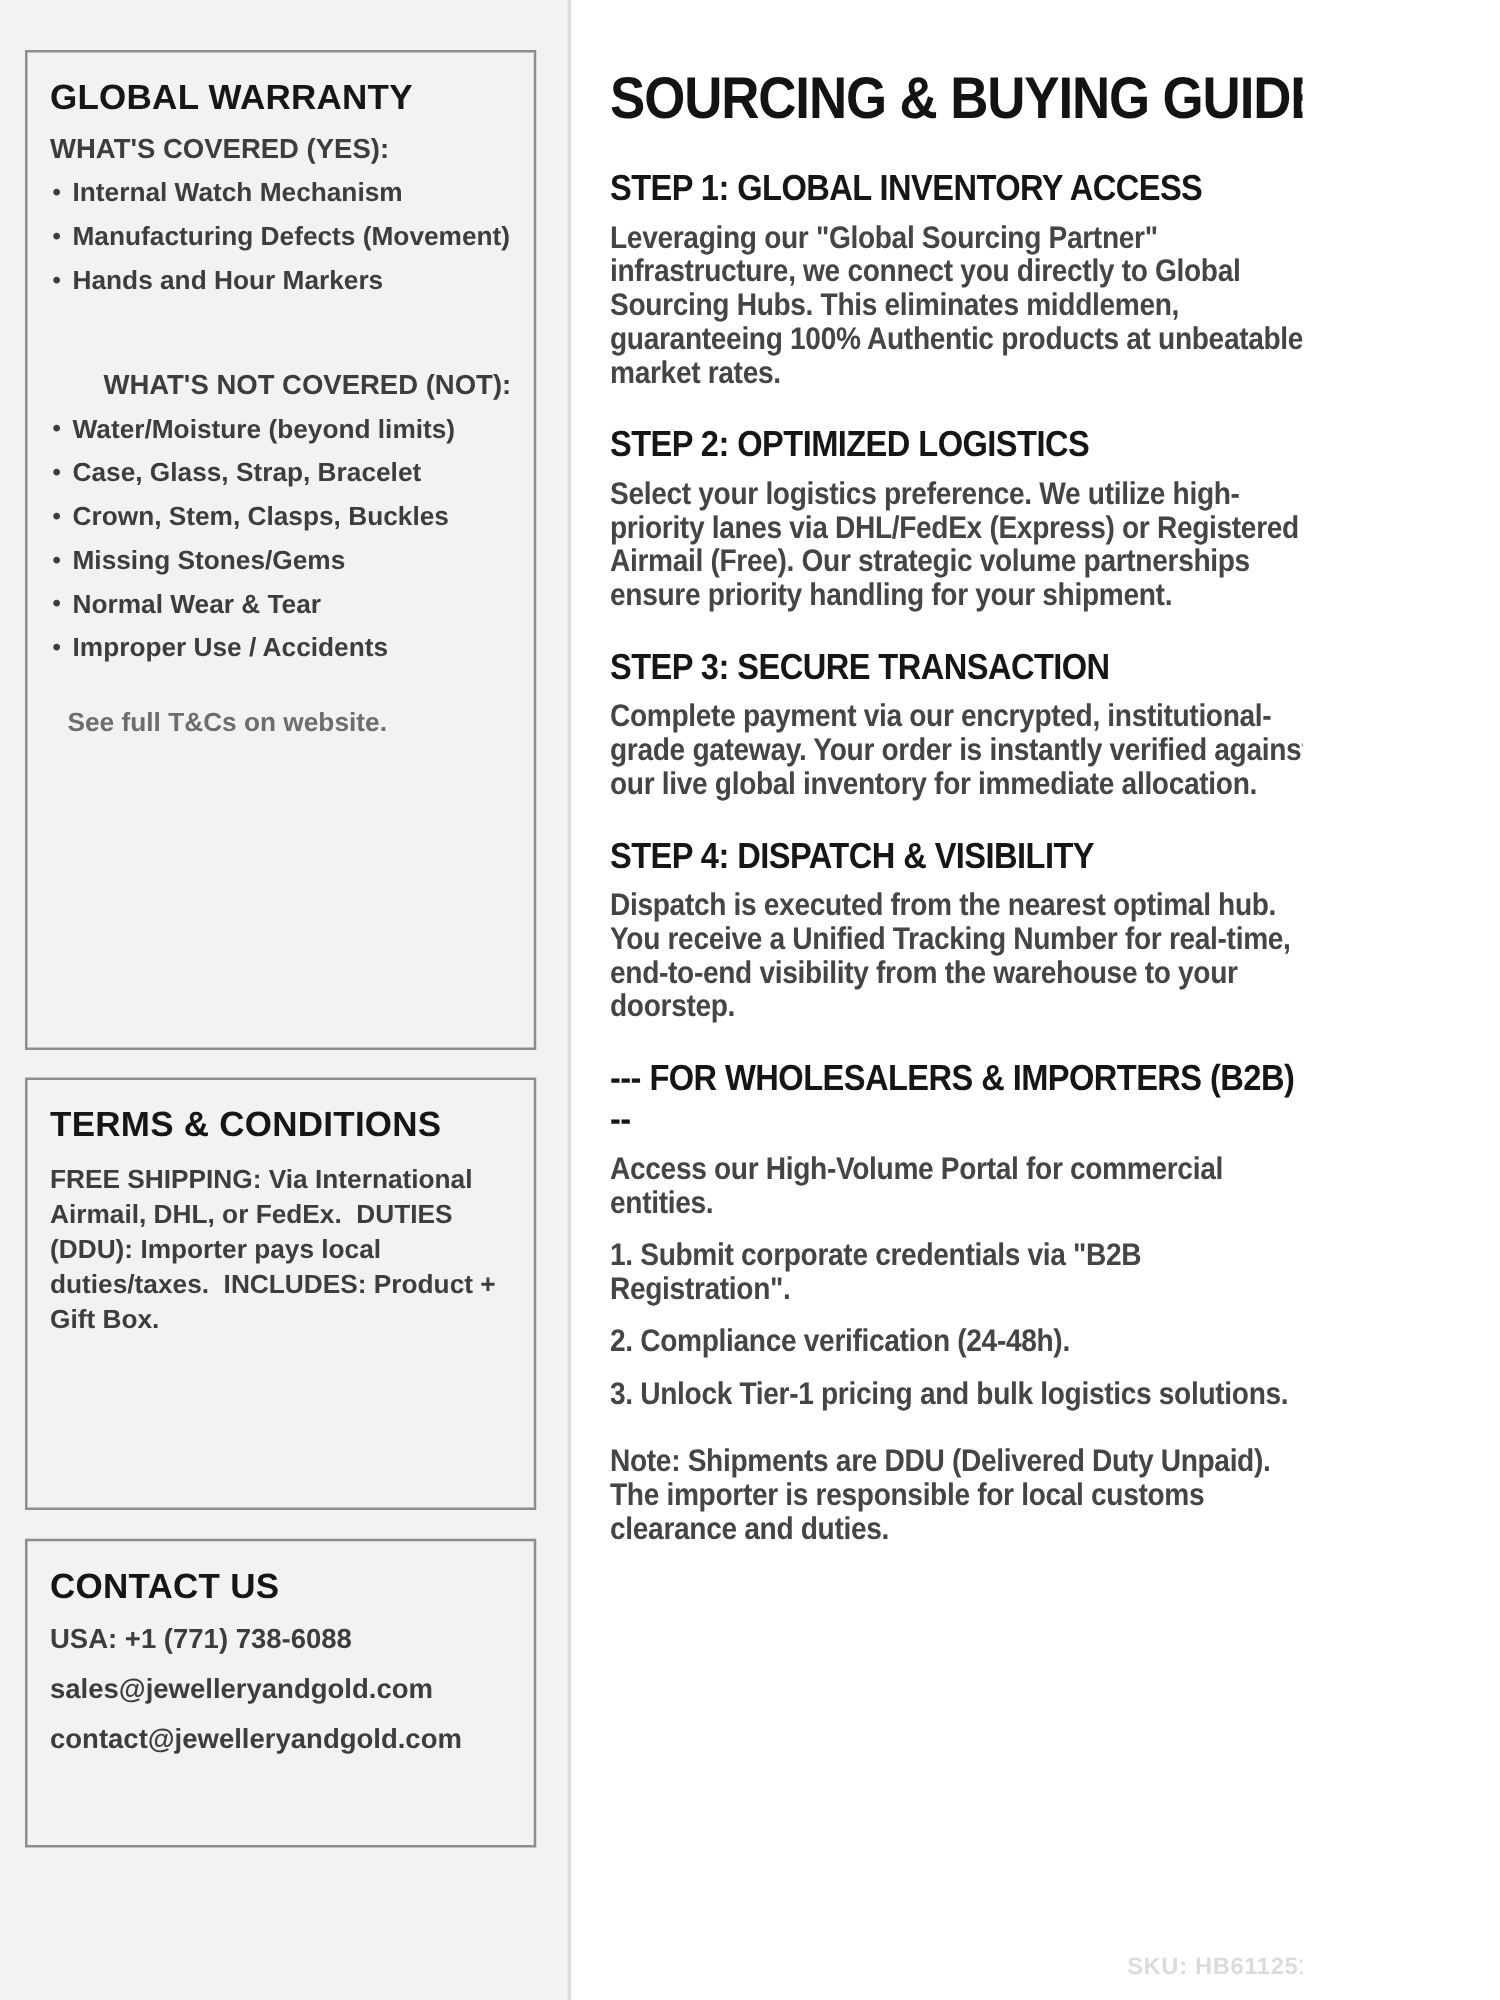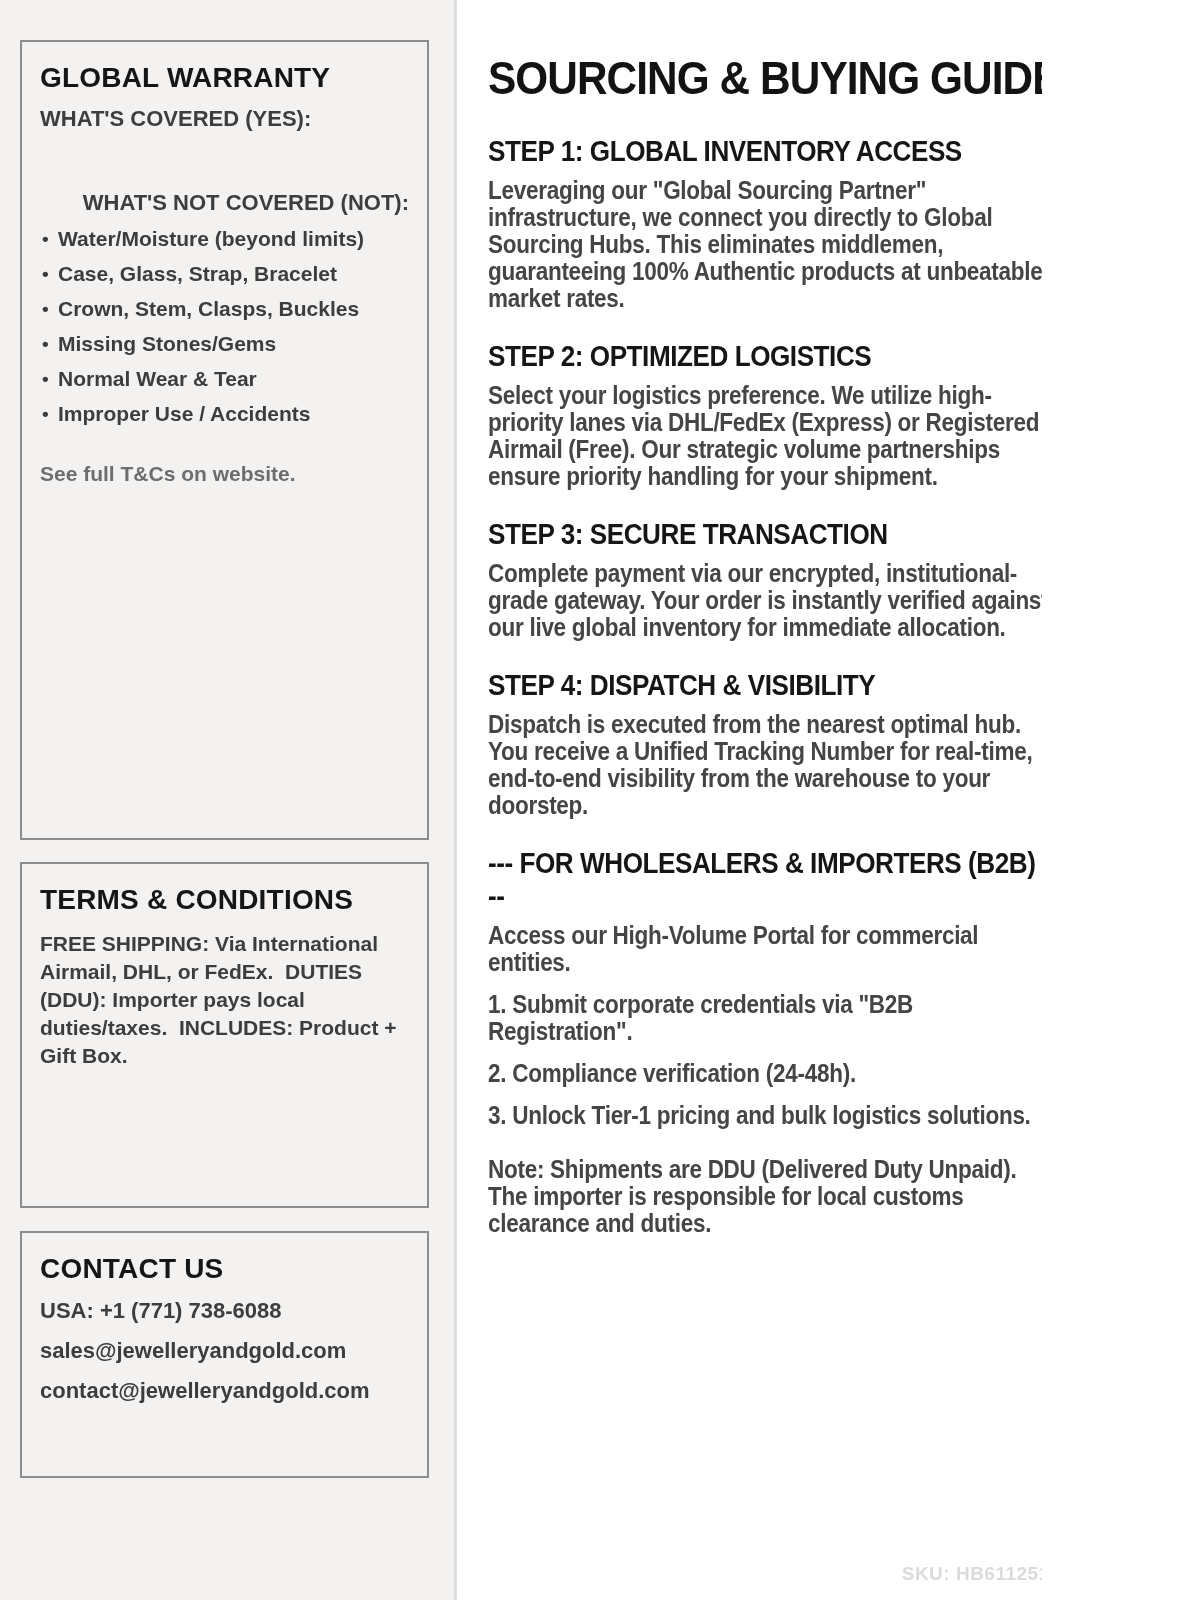--- a/index.html
+++ b/index.html
@@ -50,21 +50,21 @@
     margin:11px 0;padding-left:18px;
     font-size:21px;font-weight:bold;color:var(--body-text);
     line-height:24px;
   }
   .panel li::before{
     content:"\2022";
     position:absolute;left:2px;top:0;
     font-size:19px;color:var(--body-text);
   }
   .footnote{
-    margin:36px 0 0 0;
+    margin:36px 0 0 14px;
     font-size:21px;font-weight:bold;color:var(--muted-text);
   }
   .terms-body{
     margin:14px 0 0 0;
     font-size:21px;font-weight:bold;color:var(--body-text);
     line-height:28px;white-space:pre-wrap;
   }
   .contact-line{
     margin:0 0 17px 0;
     font-size:22px;font-weight:bold;color:var(--body-text);
@@ -114,20 +114,25 @@
 </head>
 <body>
 
 <div class="page">
 
   <aside class="sidebar">
 
     <section class="panel panel-warranty">
       <h2>GLOBAL WARRANTY</h2>
       <h3>WHAT'S COVERED (YES):</h3>
+      <ul>
+        <li>Internal Watch Mechanism</li>
+        <li>Manufacturing Defects (Movement)</li>
+        <li>Hands and Hour Markers</li>
+      </ul>
       <h3 class="gap-top">WHAT'S NOT COVERED (NOT):</h3>
       <ul>
         <li>Water/Moisture (beyond limits)</li>
         <li>Case, Glass, Strap, Bracelet</li>
         <li>Crown, Stem, Clasps, Buckles</li>
         <li>Missing Stones/Gems</li>
         <li>Normal Wear &amp; Tear</li>
         <li>Improper Use / Accidents</li>
       </ul>
       <p class="footnote">See full T&amp;Cs on website.</p>

